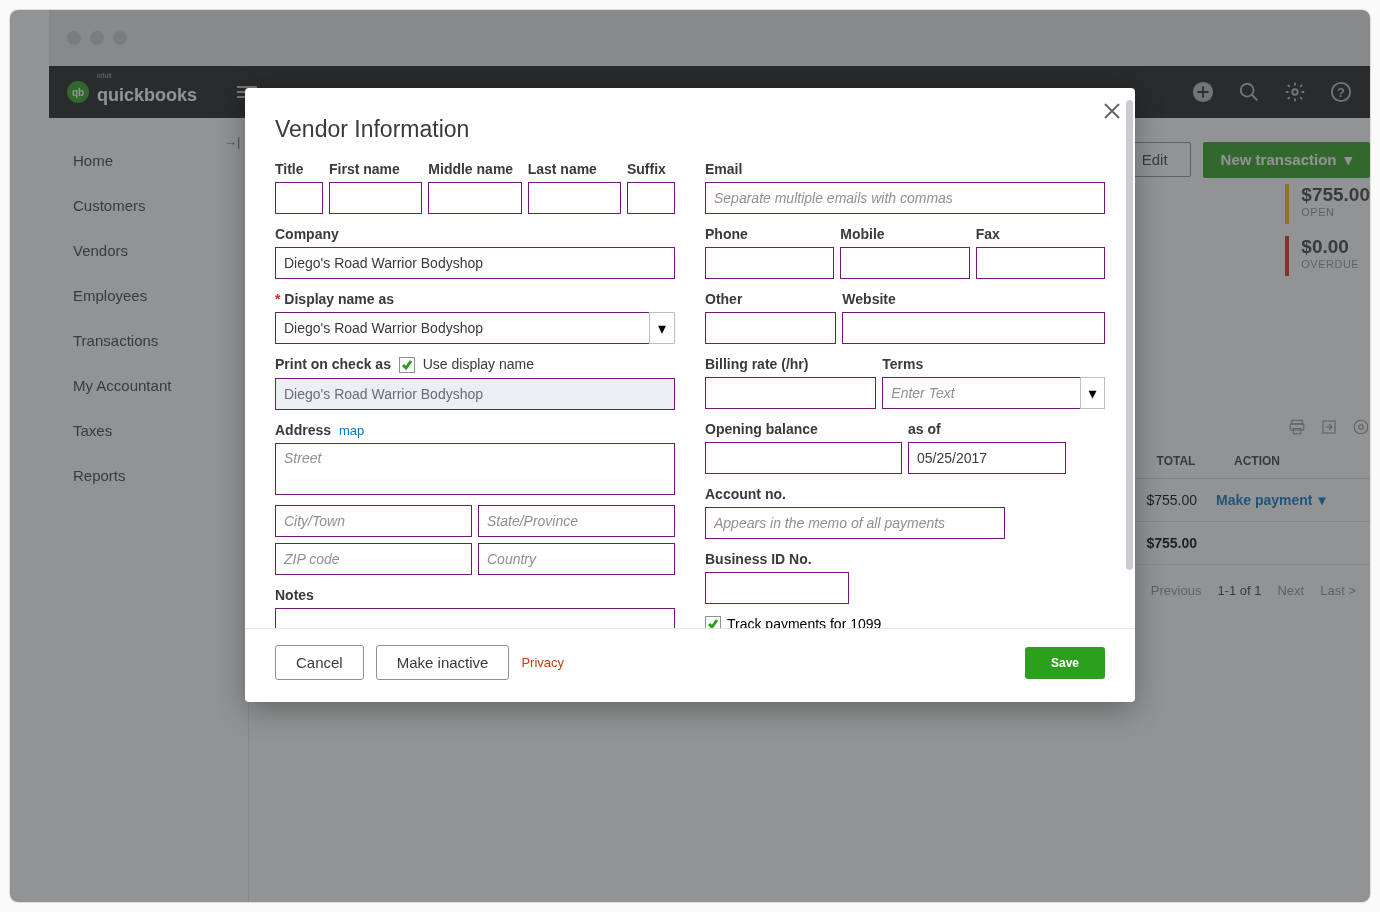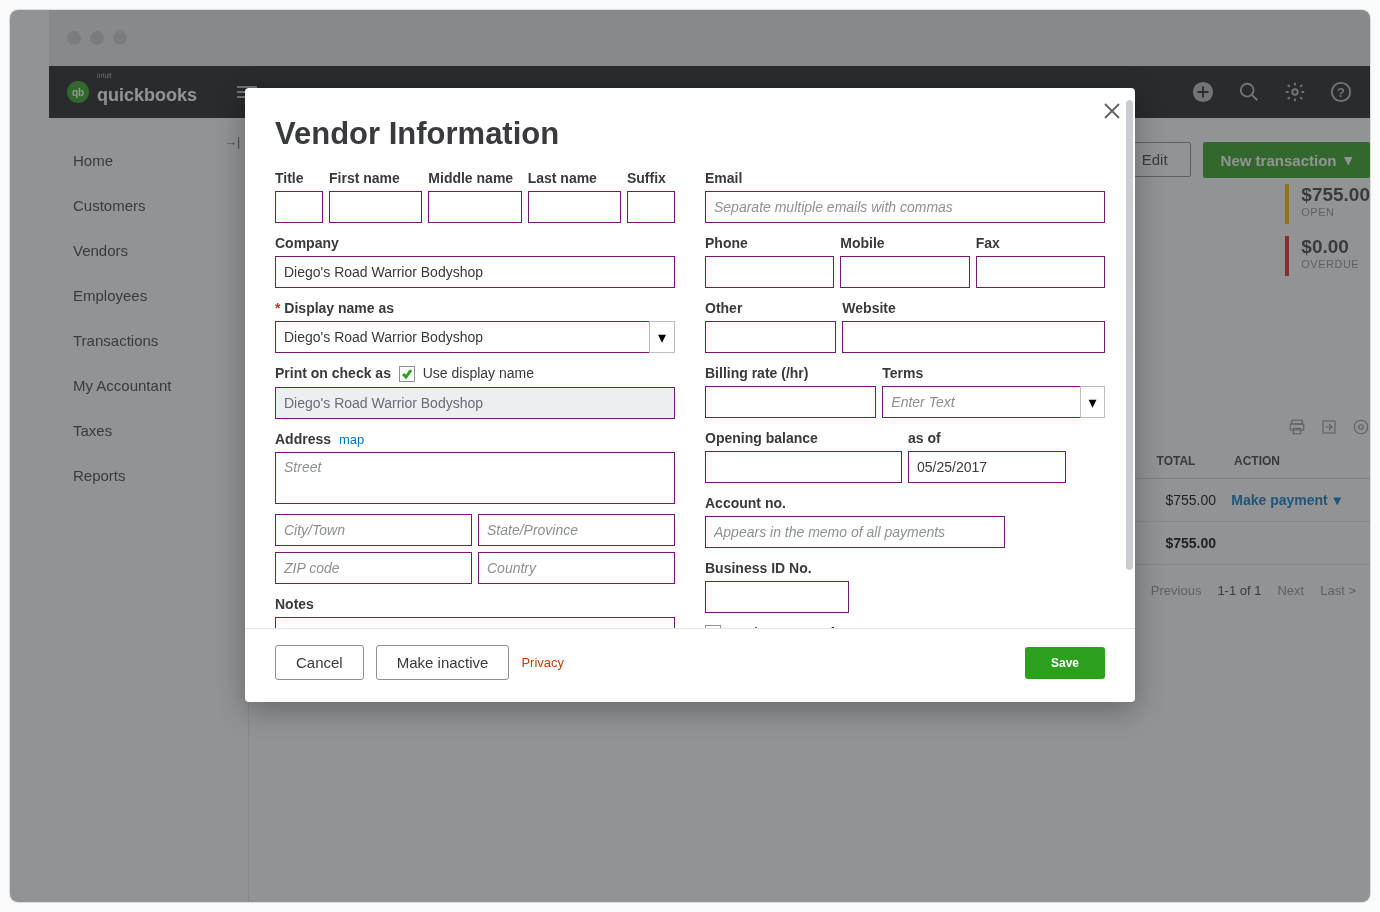--- a/index.html
+++ b/index.html
@@ -19,44 +19,44 @@
 .ic svg { width: 22px; height: 22px; fill: #bbb; }
 .main { display: flex; height: calc(100% - 108px); position: relative; }
 .sidebar { width: 200px; border-right: 1px solid #e5e5e5; padding-top: 20px; }
 .collapse-btn { position: absolute; left: 175px; top: 16px; cursor: pointer; font-size: 13px; color: #666; }
 .nav-item { padding: 14px 24px; font-size: 15px; color: #393a3d; cursor: pointer; }
 .content { flex: 1; padding: 18px 26px; position: relative; }
 .page-title { font-size: 25px; font-weight: 600; color: #393a3d; }
 .page-sub { font-size: 14px; color: #555; margin-top: 6px; }
 .topright { position: absolute; right: 0; top: 24px; display: flex; gap: 12px; align-items: flex-start; }
 .btn-outline { border: 1px solid #8d9096; background: #fff; padding: 8px 22px; font-size: 15px; color: #393a3d; cursor: pointer; border-radius: 2px; }
-.btn-green { background: #2ca01c; color: #fff; border: none; padding: 9px 18px; font-size: 15px; font-weight: 600; cursor: pointer; display: flex; align-items: center; gap: 8px; border-radius: 2px; }
+.btn-green { background: #2ca01c; color: #fff; border: none; padding: 9px 18px; font-size: 15px; font-weight: 600; cursor: pointer; display: flex; align-items: flex-start; gap: 8px; border-radius: 2px; }
 .stats { position: absolute; right: 0; top: 66px; }
 .stat { display: flex; gap: 12px; margin-bottom: 12px; }
 .stat-bar { width: 4px; height: 40px; }
 .stat-amount { font-size: 19px; font-weight: 700; color: #393a3d; }
 .stat-label { font-size: 11px; color: #8d9096; letter-spacing: 0.5px; }
 .stat.orange .stat-bar { background: #ffb400; }
 .stat.red .stat-bar { background: #d52b1e; }
 .tbl-toolbar { position: absolute; right: 0; top: 300px; display: flex; gap: 14px; }
 .tbl-toolbar svg { width: 18px; height: 18px; fill: #8d9096; cursor: pointer; }
 .tbl { position: absolute; left: 0; right: 0; top: 326px; }
 .thead { display: flex; background: #fff; border-bottom: 1px solid #d4d7dc; padding: 10px 14px; font-size: 12px; font-weight: 700; color: #393a3d; }
 .thead .hcell:last-child { text-align: right; }
 .trow { display: flex; border-bottom: 1px solid #e5e5e5; padding: 13px 14px; font-size: 14px; }
 .cell-total { margin-left: auto; width: 80px; text-align: right; }
-.cell-action { width: 140px; text-align: right; color: #0077c5; font-weight: 600; cursor: pointer; display: flex; justify-content: center; align-items: center; gap: 6px; }
+.cell-action { width: 140px; text-align: right; color: #0077c5; font-weight: 600; cursor: pointer; display: flex; justify-content: flex-start; align-items: center; gap: 6px; margin-left: 19px; }
 .pager { position: absolute; right: 14px; top: 465px; font-size: 13px; color: #8d9096; display: flex; gap: 16px; }
 .pager .active { color: #393a3d; }
 .overlay { position: absolute; inset: 0; background: rgba(57,58,61,0.55); display: flex; align-items: flex-start; justify-content: center; padding-top: 78px; }
 .modal { width: 890px; background: #fff; border-radius: 4px; position: relative; box-shadow: 0 8px 30px rgba(0,0,0,0.3); }
 .modal-close { position: absolute; right: 14px; top: 14px; cursor: pointer; }
 .modal-close svg { width: 18px; height: 18px; stroke: #666; stroke-width: 2; fill: none; }
 .modal-body { padding: 28px 30px 10px 30px; max-height: 540px; overflow-y: auto; }
-.modal-title { font-size: 31px; font-weight: 700; color: #393a3d; margin-bottom: 18px; }
+.modal-title { font-size: 23px; font-weight: 400; color: #393a3d; margin-bottom: 18px; }
 .cols { display: flex; gap: 30px; }
 .col { flex: 1; }
 .lbl { font-size: 14px; font-weight: 600; color: #393a3d; margin-bottom: 5px; display: block; }
 .lbl .req { color: #d52b1e; }
 .lbl .link { color: #0077c5; font-weight: 400; font-size: 13px; margin-left: 4px; }
 .inp, .sel, .ta { width: 100%; border: 1px solid #701a75; height: 32px; padding: 0 8px; font-size: 14px; color: #393a3d; background: #fff; }
 .inp::placeholder, .ta::placeholder { color: #8d9096; font-style: italic; }
 .inp.dis { background: #eceef1; color: #6b6c72; }
 .ta { height: 52px; padding: 6px 8px; resize: none; }
 .row { display: flex; gap: 6px; }

